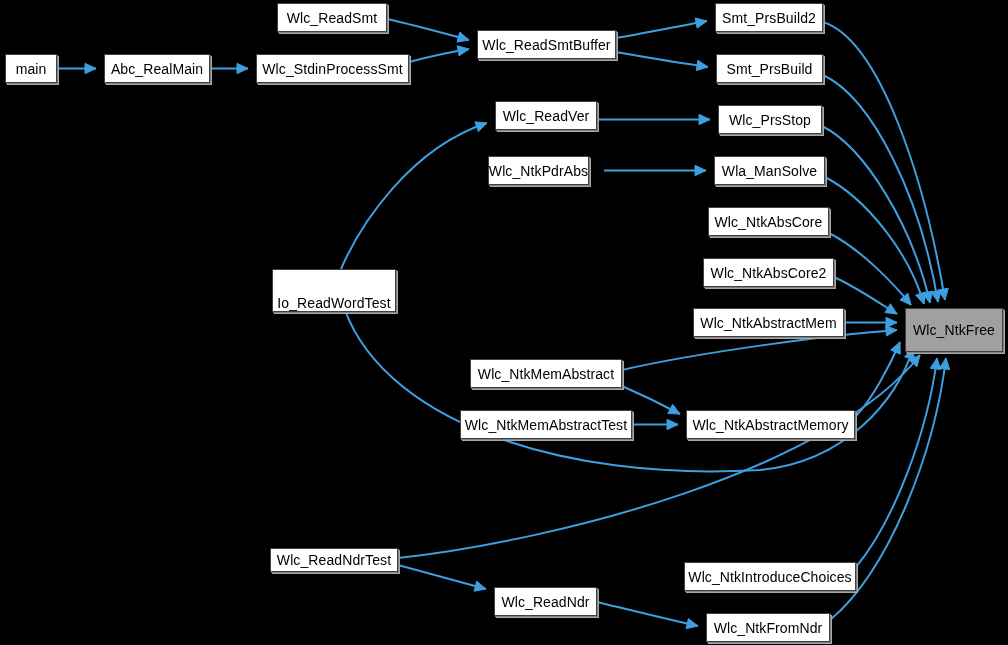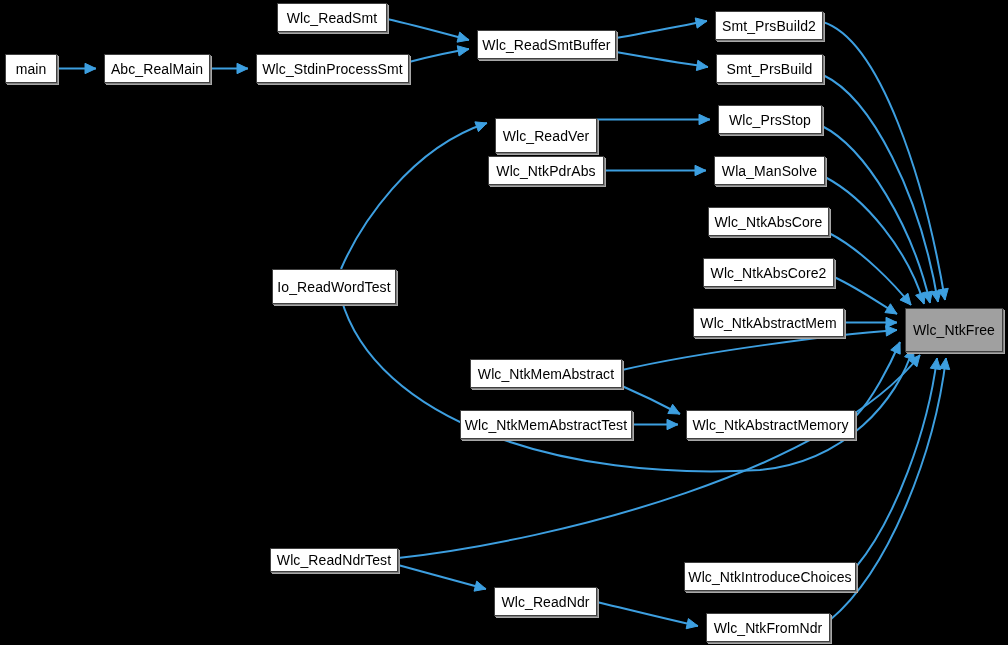--- a/index.html
+++ b/index.html
@@ -121,48 +121,48 @@
       </div>
       <div class="node-box" style="left: 256px; top: 54px; width: 153px; height: 29px;">
         <span>Wlc_StdinProcessSmt</span>
       </div>
       <div class="node-box" style="left: 277px; top: 3px; width: 110px; height: 29px;">
         <span>Wlc_ReadSmt</span>
       </div>
       <div class="node-box" style="left: 477px; top: 30px; width: 139px; height: 29px;">
         <span>Wlc_ReadSmtBuffer</span>
       </div>
-      <div class="node-box" style="left: 715px; top: 3px; width: 108px; height: 29px; margin-top: 8px;">
+      <div class="node-box" style="left: 715px; top: 3px; width: 108px; height: 29px;">
         <span>Smt_PrsBuild2</span>
       </div>
       <div class="node-box" style="left: 716px; top: 54px; width: 107px; height: 29px;">
         <span>Smt_PrsBuild</span>
       </div>
-      <div class="node-box" style="left: 495px; top: 118px; width: 102px; height: 35px;">
+      <div class="node-box" style="left: 495px; top: 101px; width: 102px; height: 29px;">
         <span>Wlc_ReadVer</span>
       </div>
       <div class="node-box" style="left: 718px; top: 105px; width: 104px; height: 29px;">
         <span>Wlc_PrsStop</span>
       </div>
-      <div class="node-box" style="left: 488px; top: 156px; width: 116px; height: 29px;">
+      <div class="node-box" style="left: 488px; top: 156px; width: 101px; height: 29px;">
         <span>Wlc_NtkPdrAbs</span>
       </div>
       <div class="node-box" style="left: 714px; top: 156px; width: 111px; height: 29px;">
         <span>Wla_ManSolve</span>
       </div>
       <div class="node-box" style="left: 708px; top: 207px; width: 121px; height: 29px;">
         <span>Wlc_NtkAbsCore</span>
       </div>
       <div class="node-box" style="left: 703px; top: 258px; width: 131px; height: 29px;">
         <span>Wlc_NtkAbsCore2</span>
       </div>
       <div class="node-box" style="left: 693px; top: 308px; width: 151px; height: 29px;">
         <span>Wlc_NtkAbstractMem</span>
       </div>
-      <div class="node-box" style="left: 272px; top: 269px; width: 124px; height: 35px;">
+      <div class="node-box" style="left: 272px; top: 269px; width: 124px; height: 43px; align-items: flex-end;">
         <span>Io_ReadWordTest</span>
       </div>
       <div class="node-box" style="left: 470px; top: 359px; width: 152px; height: 29px;">
         <span>Wlc_NtkMemAbstract</span>
       </div>
       <div class="node-box" style="left: 460px; top: 410px; width: 172px; height: 29px;">
         <span>Wlc_NtkMemAbstractTest</span>
       </div>
       <div class="node-box" style="left: 686px; top: 410px; width: 169px; height: 29px;">
         <span>Wlc_NtkAbstractMemory</span>

